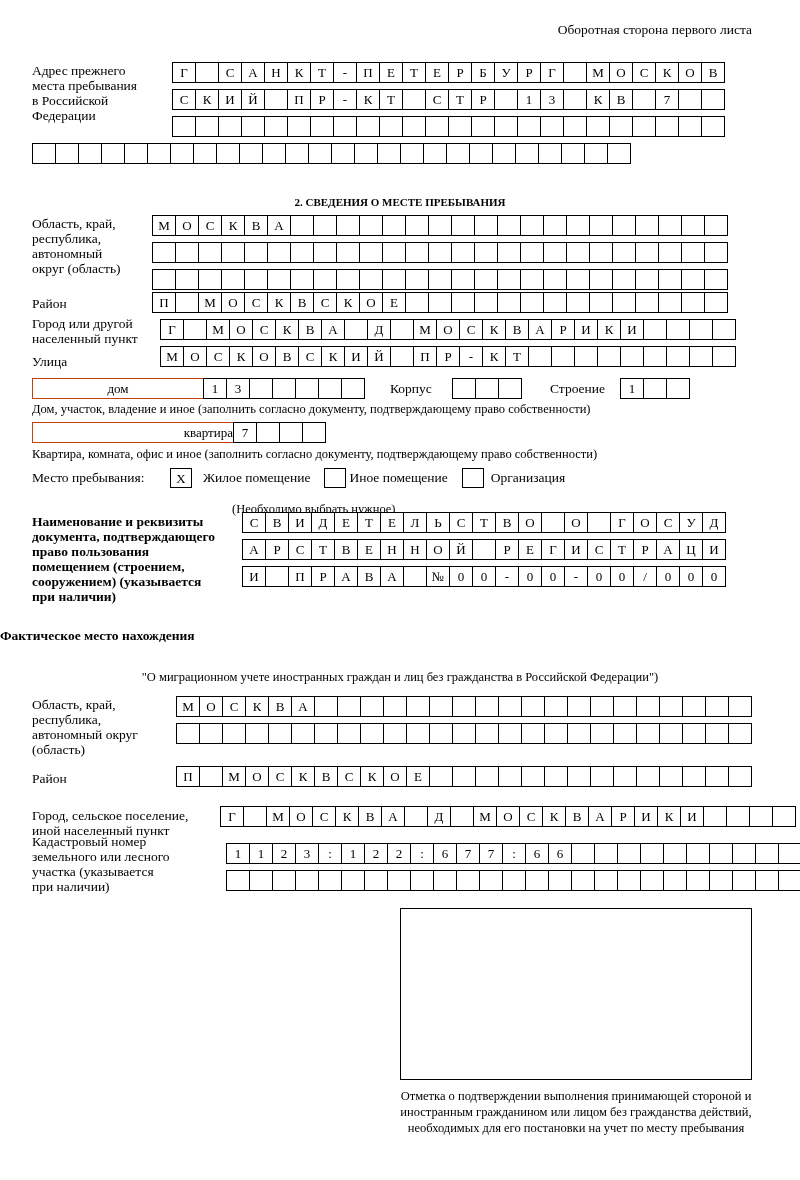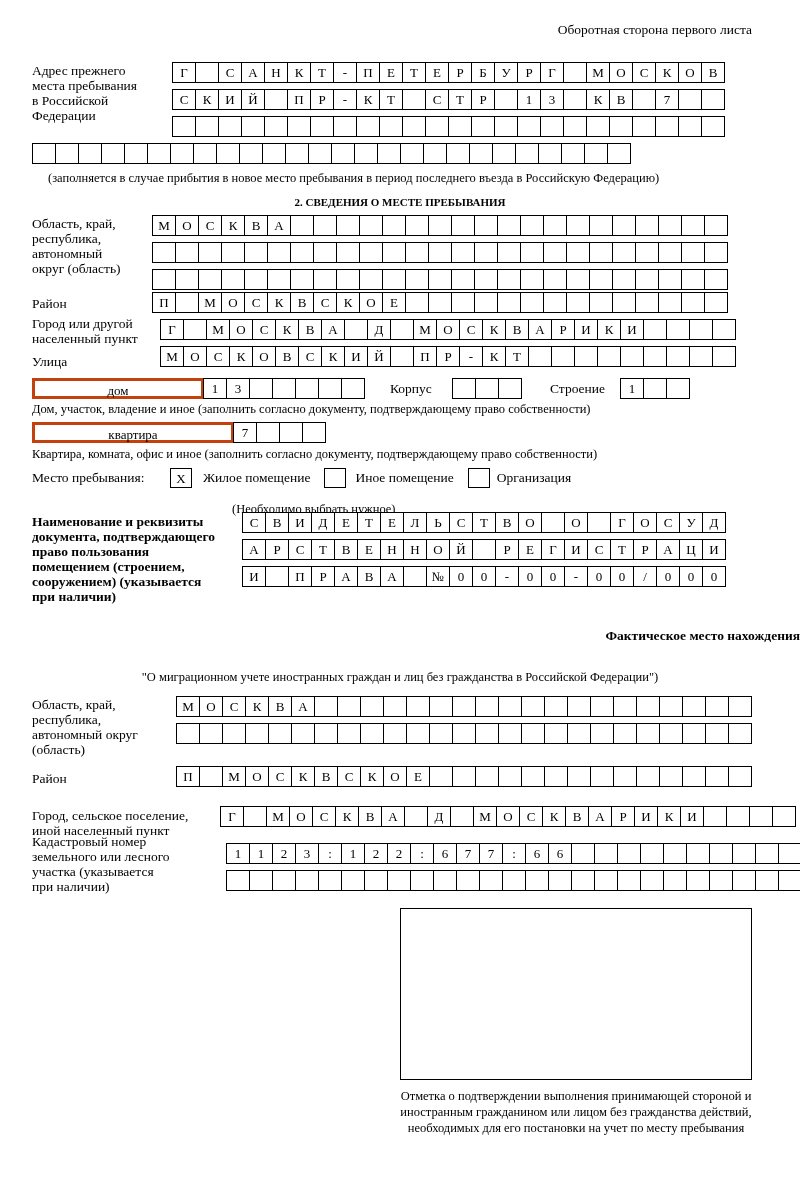--- a/index.html
+++ b/index.html
@@ -56,21 +56,21 @@
     display: flex;
     flex-direction: row;
   }
   .txtline {
     position: absolute;
     font-size: 13.5px;
     line-height: 15px;
     white-space: pre-line;
   }
   .wide-box {
-    border: 3px solid #c2410c;
+    border: 1px solid #c2410c;
     height: 21px;
     box-sizing: border-box;
     font-size: 13px;
     line-height: 19px;
     text-align: center;
     margin-right: -1px;
     background: #fff;
   }
   .note {
     font-size: 12.5px;
@@ -204,21 +204,20 @@
       <div class="cell"></div>
       <div class="cell"></div>
       <div class="cell"></div>
       <div class="cell"></div>
       <div class="cell"></div>
       <div class="cell"></div>
       <div class="cell"></div>
       <div class="cell"></div>
     </div>
 
-  <div class="txtline note" style="left:48px; top:171px;">(заполняется в случае прибытия в новое место пребывания в период последнего въезда в Российскую Федерацию)</div>
 
   <div class="txtline sectiontitle" style="left:0px; top:195px; width:800px; text-align:center;">2. СВЕДЕНИЯ О МЕСТЕ ПРЕБЫВАНИЯ</div>
 
   <div class="txtline" style="left:32px; top:216px;">Область, край,
 республика,
 автономный
 округ (область)</div>
   <div class="row" id="regrow0" style="left:152px; top:215px;">
       <div class="cell">М</div>
       <div class="cell">О</div>
@@ -410,36 +409,36 @@
   <div class="txtline" style="left:550px; top:381px;">Строение</div>
   <div class="row" id="stroeniecells" style="left:620px; top:378px;">
       <div class="cell">1</div>
       <div class="cell"></div>
       <div class="cell"></div>
     </div>
 
   <div class="txtline note" style="left:32px; top:402px;">Дом, участок, владение и иное (заполнить согласно документу, подтверждающему право собственности)</div>
 
   <div class="row" style="left:32px; top:422px;">
-    <div class="wide-box" style="width:202px;">квартира</div>
+    <div class="wide-box" style="width:202px;text-align:right;">квартира</div>
     <div class="cellrow" id="kvcells">
         <div class="cell">7</div>
         <div class="cell"></div>
         <div class="cell"></div>
         <div class="cell"></div>
       </div>
   </div>
   <div class="txtline note" style="left:32px; top:447px;">Квартира, комната, офис и иное (заполнить согласно документу, подтверждающему право собственности)</div>
 
   <div class="txtline" style="left:32px; top:470px;">Место пребывания:</div>
   <div class="row" style="left:170px; top:468px;">
     <div class="cell" style="width:22px;height:20px;">X</div>
     <div class="label" style="margin-left:12px; margin-top:2px;">Жилое помещение</div>
     <div class="cell" style="width:22px;height:20px; margin-left:14px;"></div>
-    <div class="label" style="margin-left:10px; margin-top:2px;">Иное помещение</div>
+    <div class="label" style="margin-left:4px; margin-top:2px;">Иное помещение</div>
     <div class="cell" style="width:22px;height:20px; margin-left:14px;"></div>
     <div class="label" style="margin-left:8px; margin-top:2px;">Организация</div>
   </div>
   <div class="txtline note" style="left:232px; top:488px;margin-top:14px;">(Необходимо выбрать нужное)</div>
 
   <div class="txtline" style="left:32px; top:514px;font-weight:bold;">Наименование и реквизиты
 документа, подтверждающего
 право пользования
 помещением (строением,
 сооружением) (указывается
@@ -507,21 +506,21 @@
       <div class="cell">0</div>
       <div class="cell">-</div>
       <div class="cell">0</div>
       <div class="cell">0</div>
       <div class="cell">/</div>
       <div class="cell">0</div>
       <div class="cell">0</div>
       <div class="cell">0</div>
     </div>
 
-  <div class="txtline bold" style="left:0px; top:628px; width:800px; text-align:right; font-size:13.5px;">Фактическое место нахождения</div>
+  <div class="txtline bold" style="left:0px; top:628px; width:800px; text-align:left; font-size:13.5px;">Фактическое место нахождения</div>
   <div class="txtline note" style="left:0px; top:670px; width:800px; text-align:center;">"О миграционном учете иностранных граждан и лиц без гражданства в Российской Федерации")</div>
 
   <div class="txtline" style="left:32px; top:697px;">Область, край,
 республика,
 автономный округ
 (область)</div>
   <div class="row" id="aregrow0" style="left:176px; top:696px;">
       <div class="cell">М</div>
       <div class="cell">О</div>
       <div class="cell">С</div>

